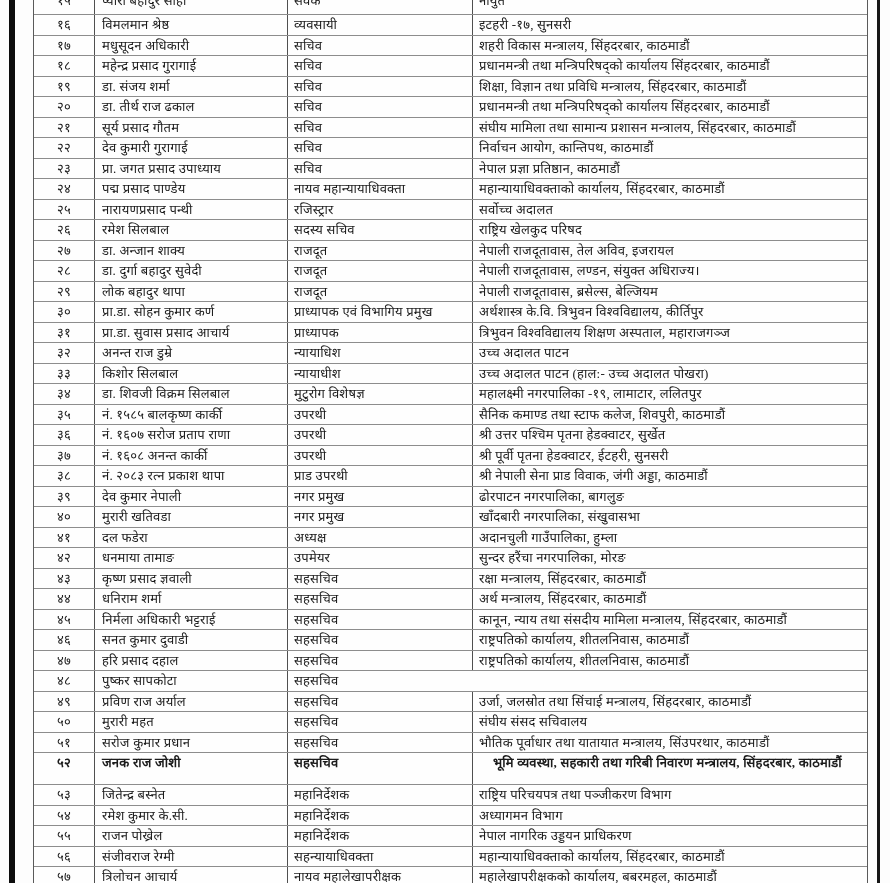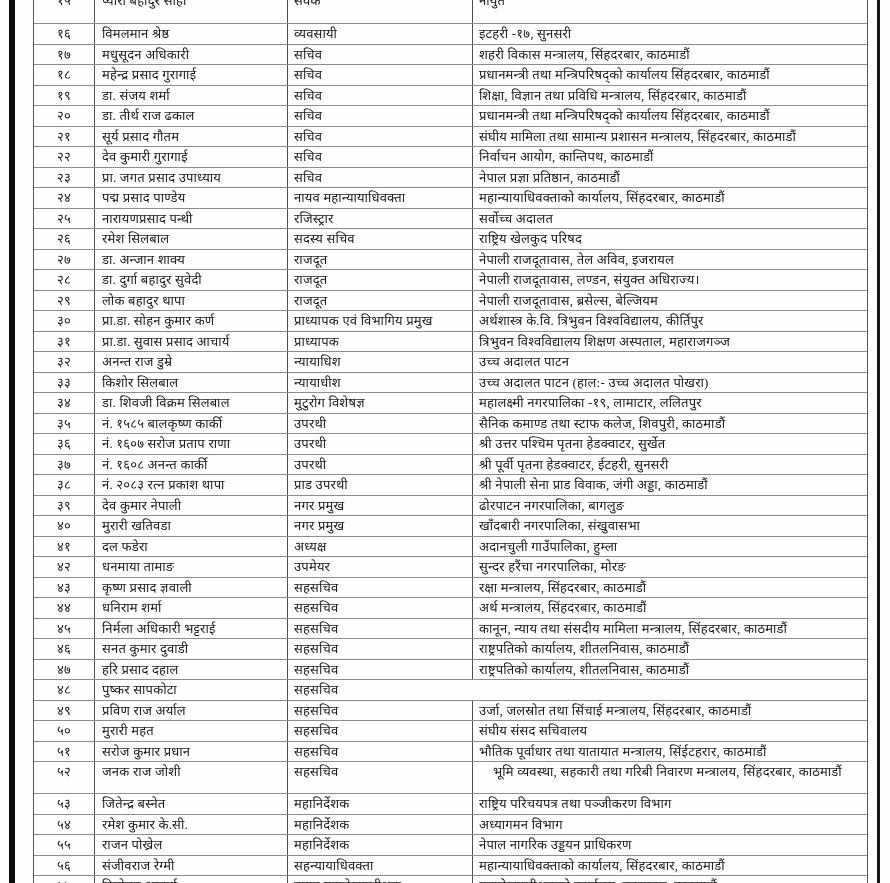--- a/index.html
+++ b/index.html
@@ -22,22 +22,22 @@
   }
   .doc-table {
     position:absolute; left:33px; top:0; width:833px;
     border-left:1px solid #5a5a5a; border-right:1px solid #5a5a5a;
     background:#fefefe;
   }
   .row {
     display:flex; height:20.5px; box-sizing:border-box;
     border-bottom:1px solid #8d8d8d;
   }
-  .row.tall { height:32px; }
-  .row.partial { height:24px; }
+  .row.tall { height:32px;font-weight:bold; }
+  .row.partial { height:15px; }
   .row.partial .cell { margin-top:-9px; }
   .cell {
     box-sizing:border-box; overflow:hidden;
     font-size:13px; line-height:14px; padding-top:3px;
     color:#1b1b1b; white-space:nowrap;
     letter-spacing:0.2px;
   }
   .cell.sn   { width:60px;  text-align:center; }
   .cell.name { width:193px; border-left:1px solid #4f4f4f; padding-left:7px; }
   .cell.position { width:185px; border-left:1px solid #4f4f4f; padding-left:6px; }
@@ -266,21 +266,21 @@
       <div class="row">
         <div class="cell sn">५०</div>
         <div class="cell name">मुरारी महत</div>
         <div class="cell position">सहसचिव</div>
         <div class="cell address">संघीय संसद सचिवालय</div>
       </div>
       <div class="row">
         <div class="cell sn">५१</div>
         <div class="cell name">सरोज कुमार प्रधान</div>
         <div class="cell position">सहसचिव</div>
-        <div class="cell address">भौतिक पूर्वाधार तथा यातायात मन्त्रालय, सिंईटहरार, काठमाडौं</div>
+        <div class="cell address">भौतिक पूर्वाधार तथा यातायात मन्त्रालय, सिंउपरथार, काठमाडौं</div>
       </div>
       <div class="row tall">
         <div class="cell sn">५२</div>
         <div class="cell name">जनक राज जोशी</div>
         <div class="cell position">सहसचिव</div>
         <div class="cell address">भूमि व्यवस्था, सहकारी तथा गरिबी निवारण मन्त्रालय, सिंहदरबार, काठमाडौं</div>
       </div>
       <div class="row">
         <div class="cell sn">५३</div>
         <div class="cell name">जितेन्द्र बस्नेत</div>

